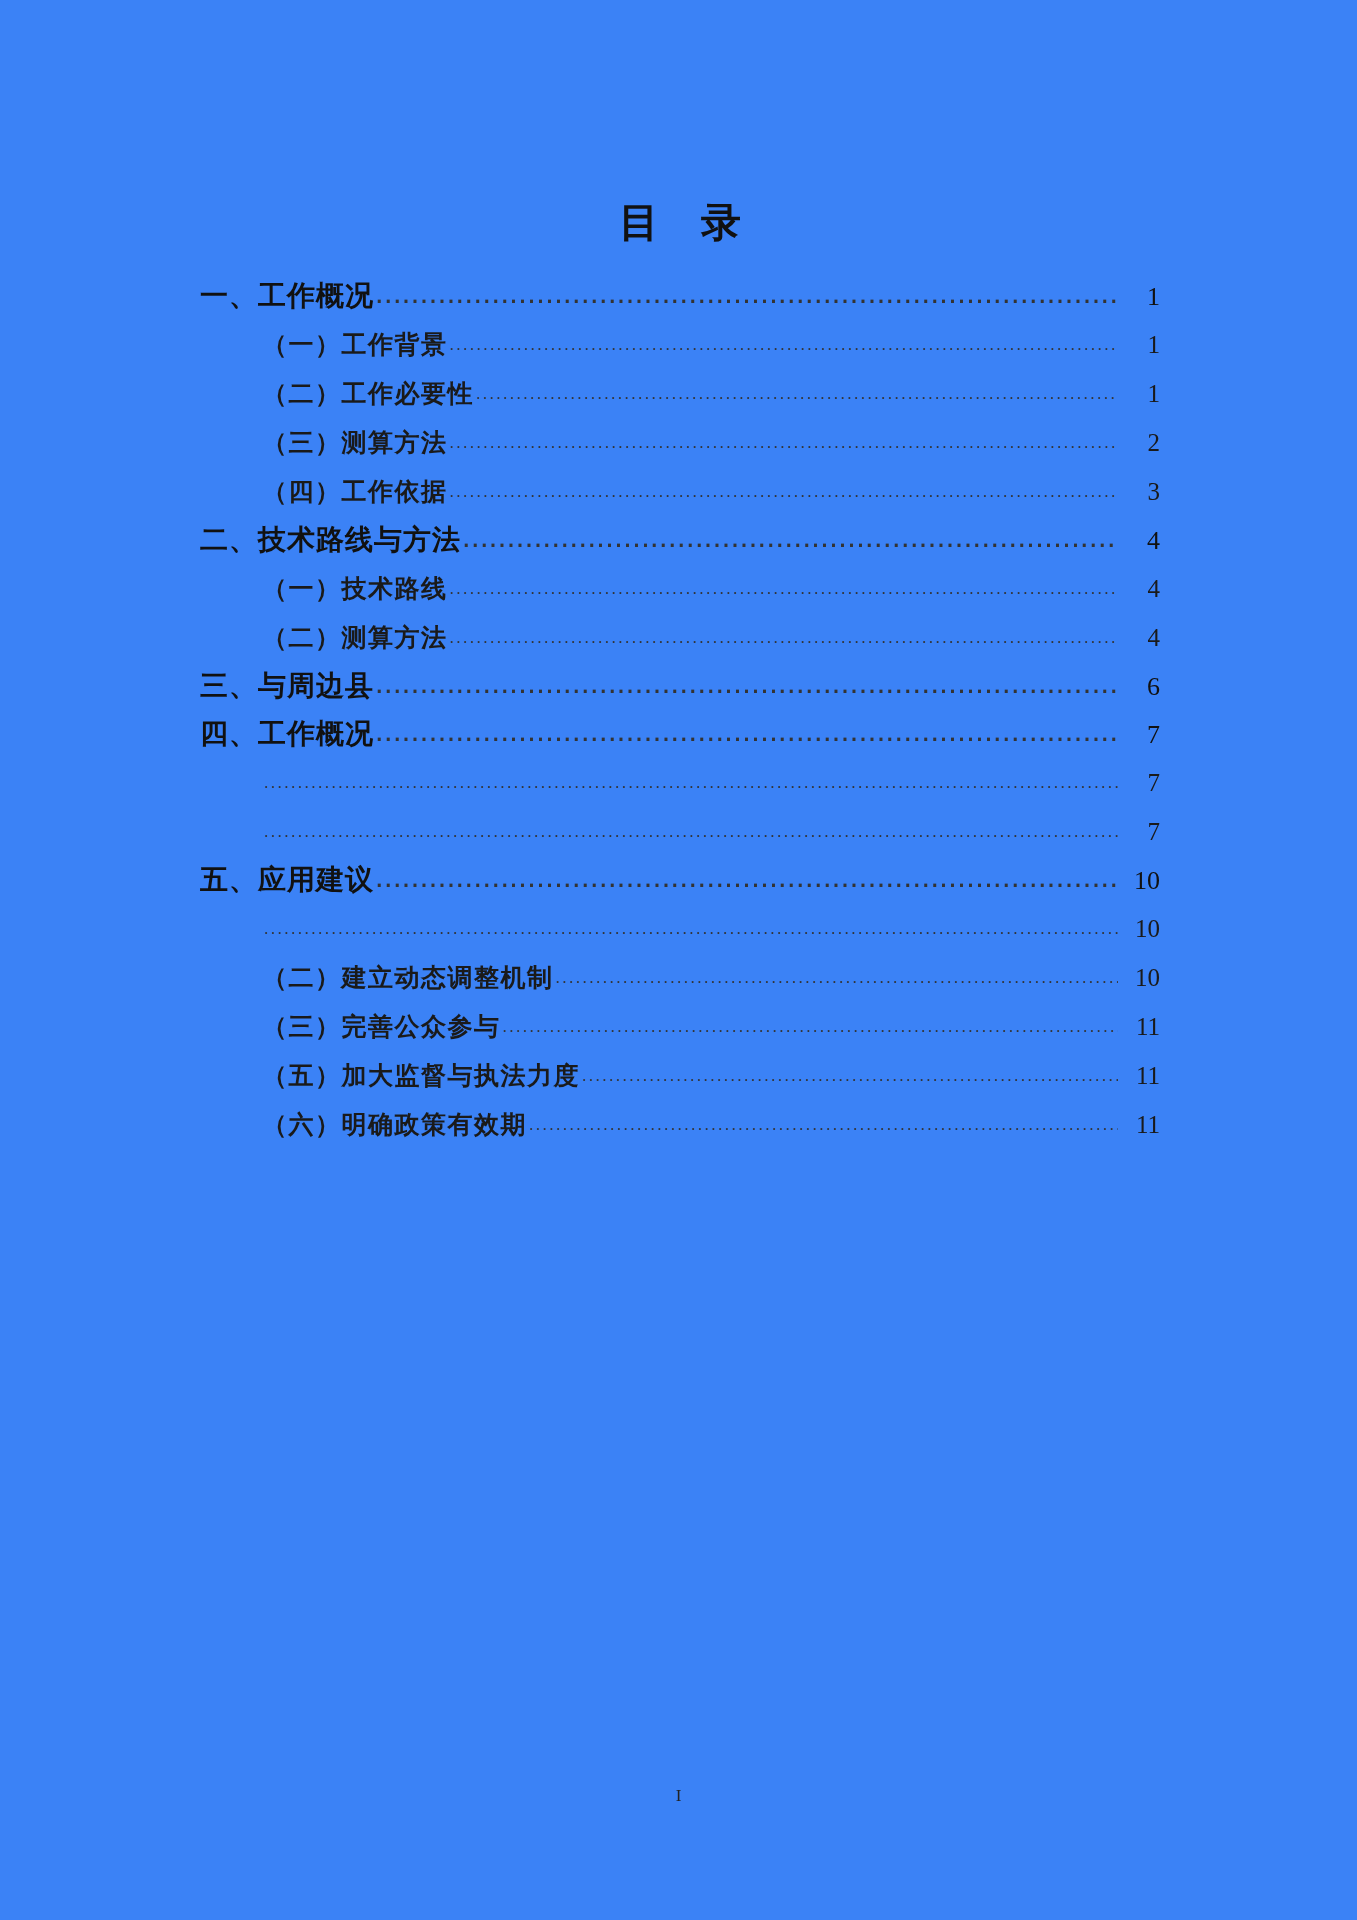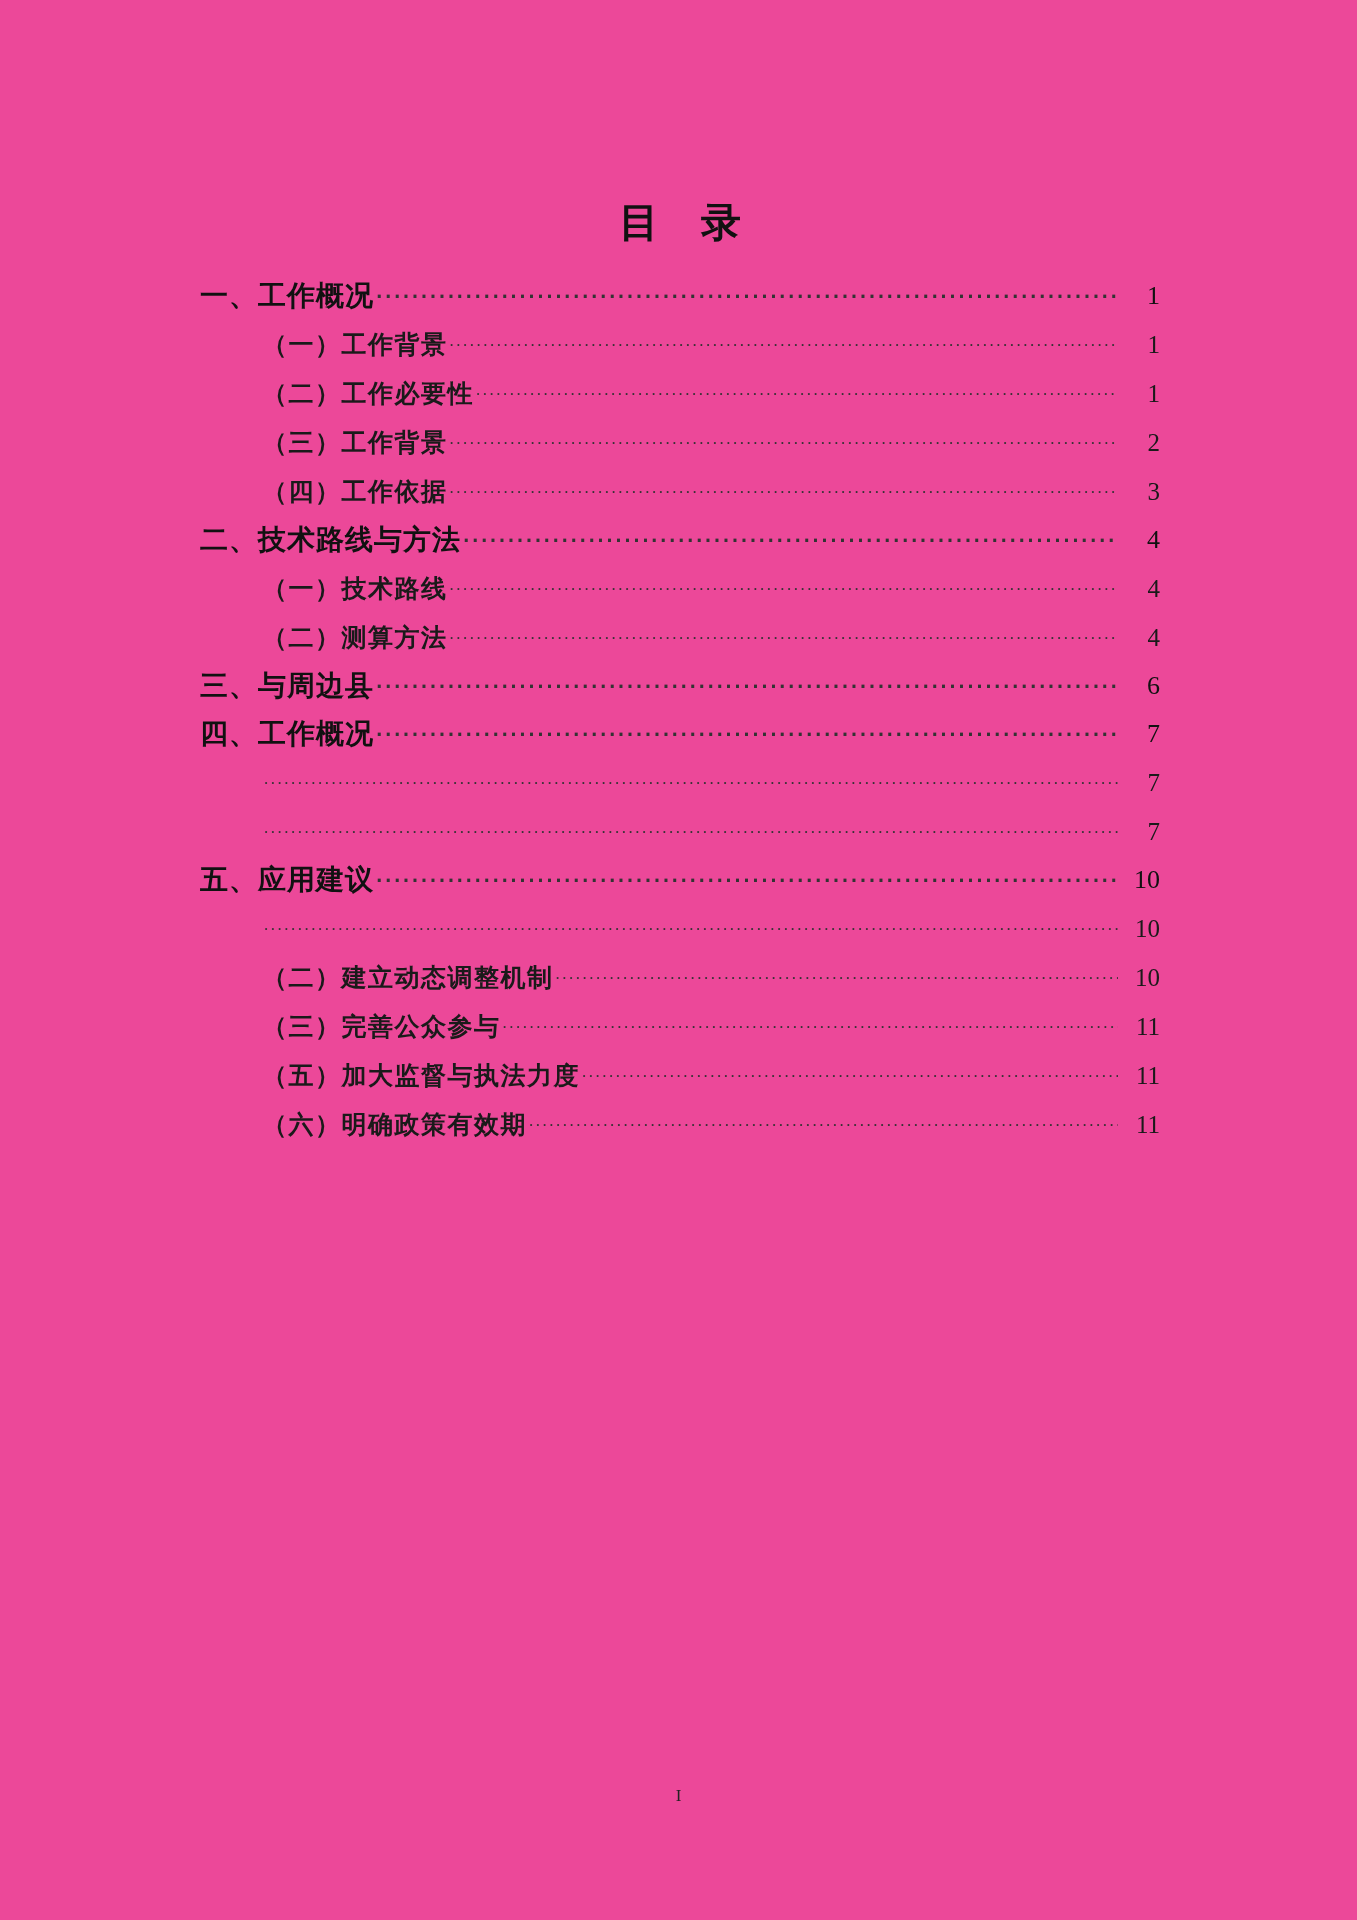--- a/index.html
+++ b/index.html
@@ -4,21 +4,21 @@
 <style>
   html, body {
     margin: 0;
     padding: 0;
     background: #7a7a7a;
   }
   .page {
     position: relative;
     width: 1357px;
     height: 1920px;
-    background: #ec4899;
+    background: #3b82f6;
     margin: 0 auto;
     box-sizing: border-box;
     font-family: "Liberation Serif", serif;
     color: #1a1a1a;
     overflow: hidden;
   }
   .content {
     position: absolute;
     left: 200px;
     top: 195px;
@@ -34,21 +34,21 @@
     margin: 0 0 22px 0;
     padding-left: 14px;
   }
   .toc-list {
     margin: 0;
     padding: 0;
     list-style: none;
   }
   .toc-entry {
     display: flex;
-    align-items: center;
+    align-items: flex-end;
     width: 100%;
     box-sizing: border-box;
   }
   .toc-entry .label {
     white-space: pre;
     flex: 0 0 auto;
   }
   .toc-entry .dots {
     flex: 1 1 auto;
     overflow: hidden;
@@ -118,21 +118,21 @@
           <span class="label">（一）工作背景</span>
           <span class="dots">........................................................................................................................................................................................................</span>
           <span class="page-no">1</span>
         </li>
         <li class="toc-entry lvl2">
           <span class="label">（二）工作必要性</span>
           <span class="dots">........................................................................................................................................................................................................</span>
           <span class="page-no">1</span>
         </li>
         <li class="toc-entry lvl2">
-          <span class="label">（三）工作背景</span>
+          <span class="label">（三）测算方法</span>
           <span class="dots">........................................................................................................................................................................................................</span>
           <span class="page-no">2</span>
         </li>
         <li class="toc-entry lvl2">
           <span class="label">（四）工作依据</span>
           <span class="dots">........................................................................................................................................................................................................</span>
           <span class="page-no">3</span>
         </li>
         <li class="toc-entry lvl1">
           <span class="label">二、技术路线与方法</span>

